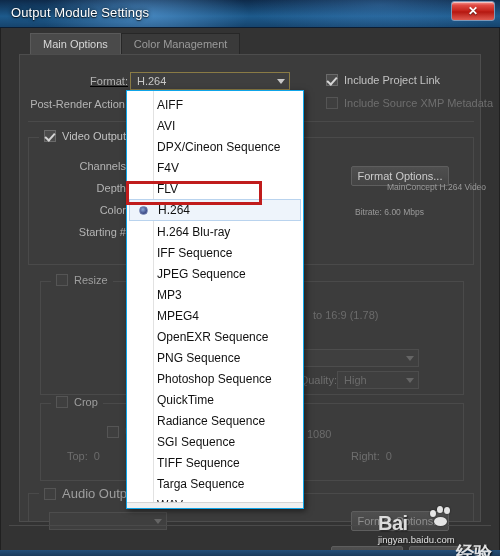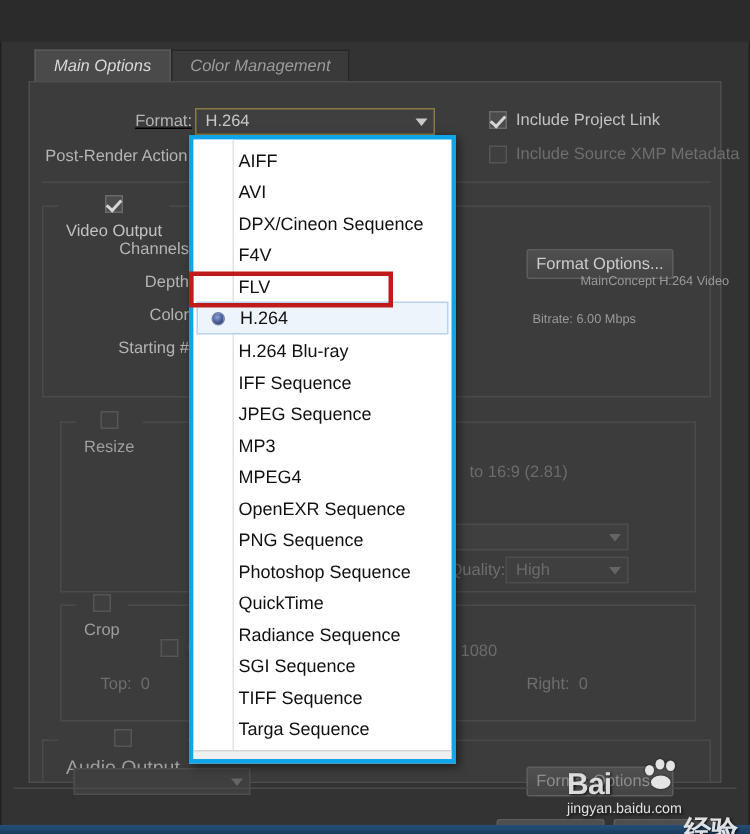--- a/index.html
+++ b/index.html
@@ -61,23 +61,22 @@
   .body {
     position: absolute; left: 0; top: 28px;
     width: 500px; height: 528px;
     background: #333333;
     border: 1px solid #202020;
     border-top: none;
   }
 
   
   .tabs {
-    position: absolute; left: 22px; top: 5px;
+    position: absolute; left: 29px; top: 5px;
     display: flex;
-    font-style: italic;
   }
   .tab {
     height: 21px;
     padding: 0 12px;
     display: flex; align-items: center;
     font-size: 11px;
     color: #9b9b9b;
     background: #3a3a3a;
     border: 1px solid #272727;
     border-bottom: none;
@@ -159,21 +158,21 @@
   
   .group {
     position: absolute;
     border: 1px solid #4a4a4a;
     background: #3c3c3c;
   }
   .group-legend {
     position: absolute; top: -8px; left: 10px;
     background: #3c3c3c;
     padding: 0 5px;
-    display: flex; align-items: center; gap: 6px; flex-direction: column;
+    display: flex; align-items: center; gap: 6px;
   }
   .hsep {
     position: absolute;
     height: 1px; background: #4a4a4a;
   }
 
   .btn {
     height: 20px;
     background: linear-gradient(180deg, #4f4f4f 0%, #444444 100%);
     border: 1px solid #5e5e5e;
@@ -184,21 +183,21 @@
     cursor: pointer;
   }
   .info-line { font-size: 8.5px; color: #9a9a9a; white-space: nowrap; line-height: 11px; }
 
   
   .dropdown {
     position: absolute;
     left: 126px; top: 90px;
     width: 178px; height: 419px;
     background: #ffffff;
-    border: 3px solid #0ea5e9;
+    border: 1px solid #0ea5e9;
     box-shadow: 2px 2px 6px rgba(0,0,0,0.5);
     z-index: 40;
     overflow: hidden;
   }
   .dd-gutter {
     position: absolute; left: 0; top: 0;
     width: 27px; height: 100%;
     background: #ffffff;
     border-right: 1px solid #e2e2e2;
   }
@@ -301,20 +300,28 @@
     position: absolute; left: 0; bottom: 0;
     width: 500px; height: 6px;
     background: linear-gradient(180deg, #244f78 0%, #1b3c5c 100%);
   }
 </style>
 </head>
 <body>
 
 <div id="app">
 
+  <div class="titlebar">
+    <div class="tb-glow"></div>
+    <div class="tb-glow2"></div>
+    <div class="tb-title">Output Module Settings</div>
+    <div class="close-btn">
+      <div class="close-x">✕</div>
+    </div>
+  </div>
 
   <div class="body">
 
     <div class="tabs">
       <div class="tab active">
         <span>Main Options</span>
       </div>
       <div class="tab">
         <span>Color Management</span>
       </div>
@@ -393,21 +400,21 @@
         <div class="info-line" style="position:absolute; left:326px; top:44px;padding-left:32px;">MainConcept H.264 Video</div>
         <div class="info-line" style="position:absolute; left:326px; top:69px;">Bitrate: 6.00 Mbps</div>
       </div>
 
       <div class="group" style="left:20px; top:226px; width:424px; height:114px;">
         <div class="group-legend">
           <span class="cb dim"></span>
           <span class="cbl" style="font-size:11px;color:#9e9e9e;">Resize</span>
         </div>
 
-        <div class="val dim" style="position:absolute; left:272px; top:27px;">to 16:9 (2.81)</div>
+        <div class="val dim" style="position:absolute; left:272px; top:27px;">to 16:9 (1.78)</div>
 
         <div class="row" style="left:0; top:48px; width:168px; justify-content:flex-end;">
           <span class="lbl dim">Rendering at:</span>
         </div>
         <div class="row" style="left:0; top:70px; width:168px; justify-content:flex-end;">
           <span class="lbl dim">Resize to:</span>
         </div>
         <div class="combo dimmed" style="position:absolute; left:176px; top:67px; width:202px; background:#3f3f3f; border-color:#4d4d4d;">
           <span class="ctext dim"></span>
           <span class="arrow"></span>

